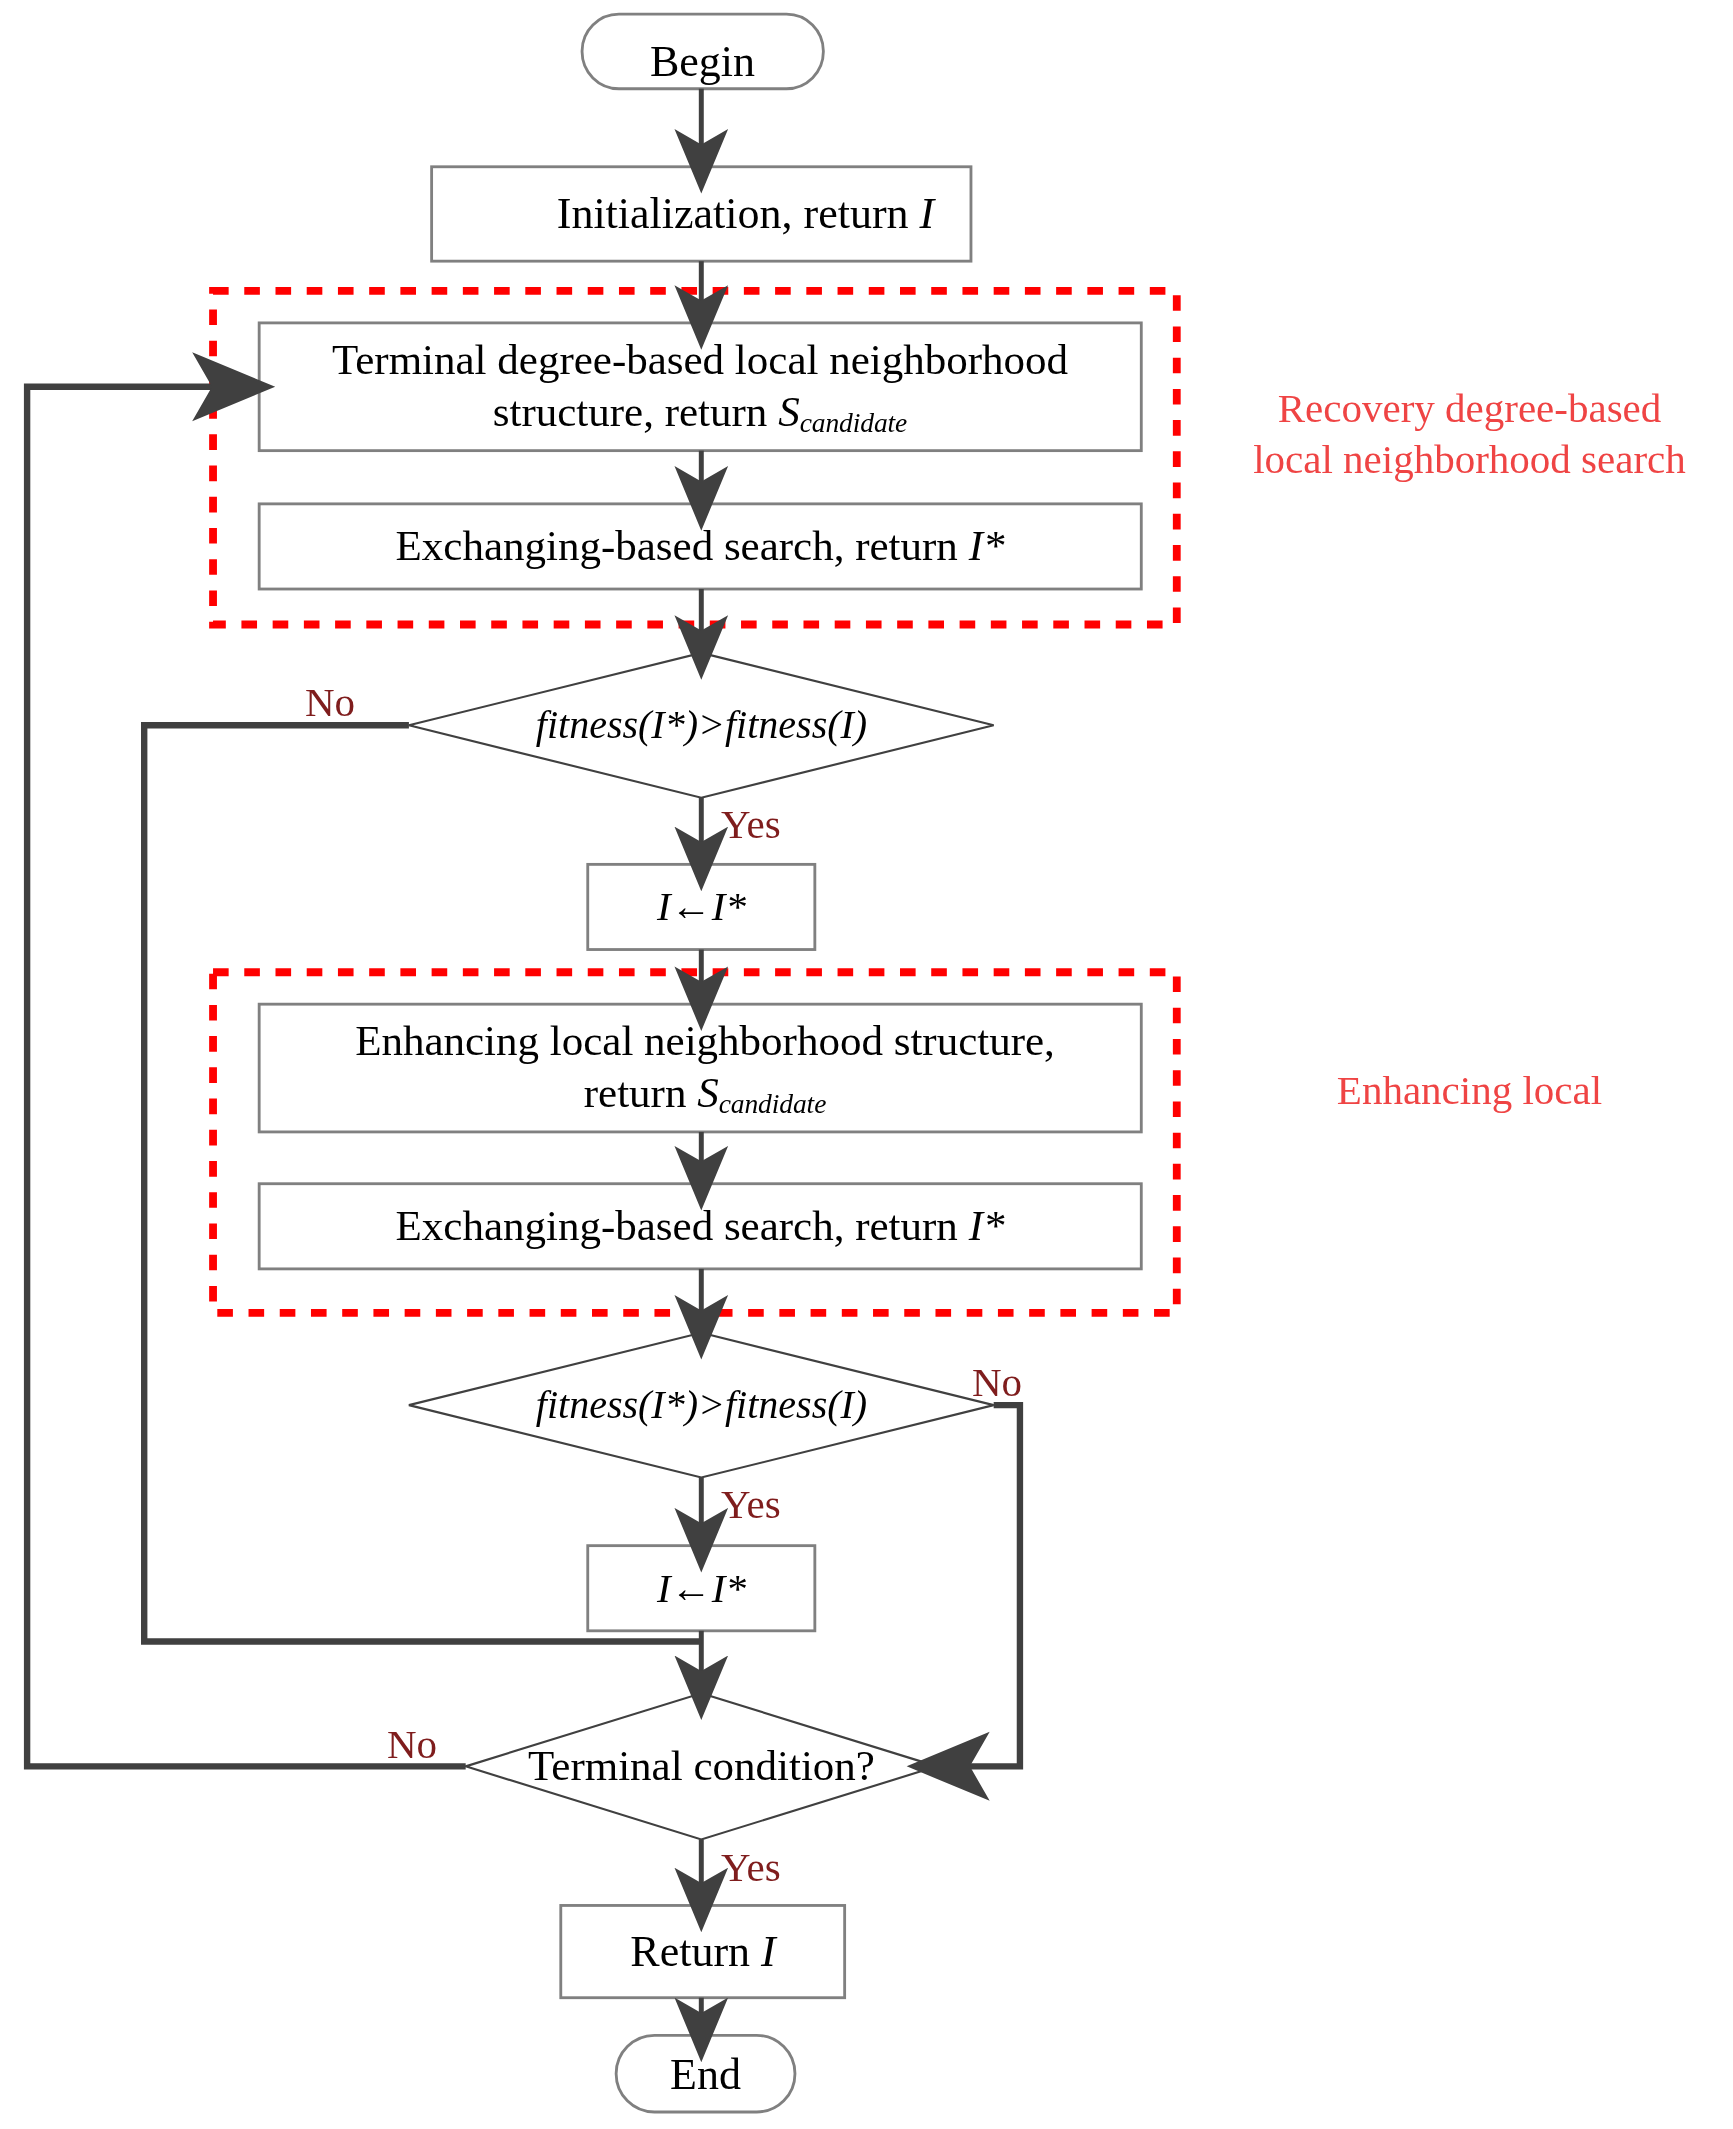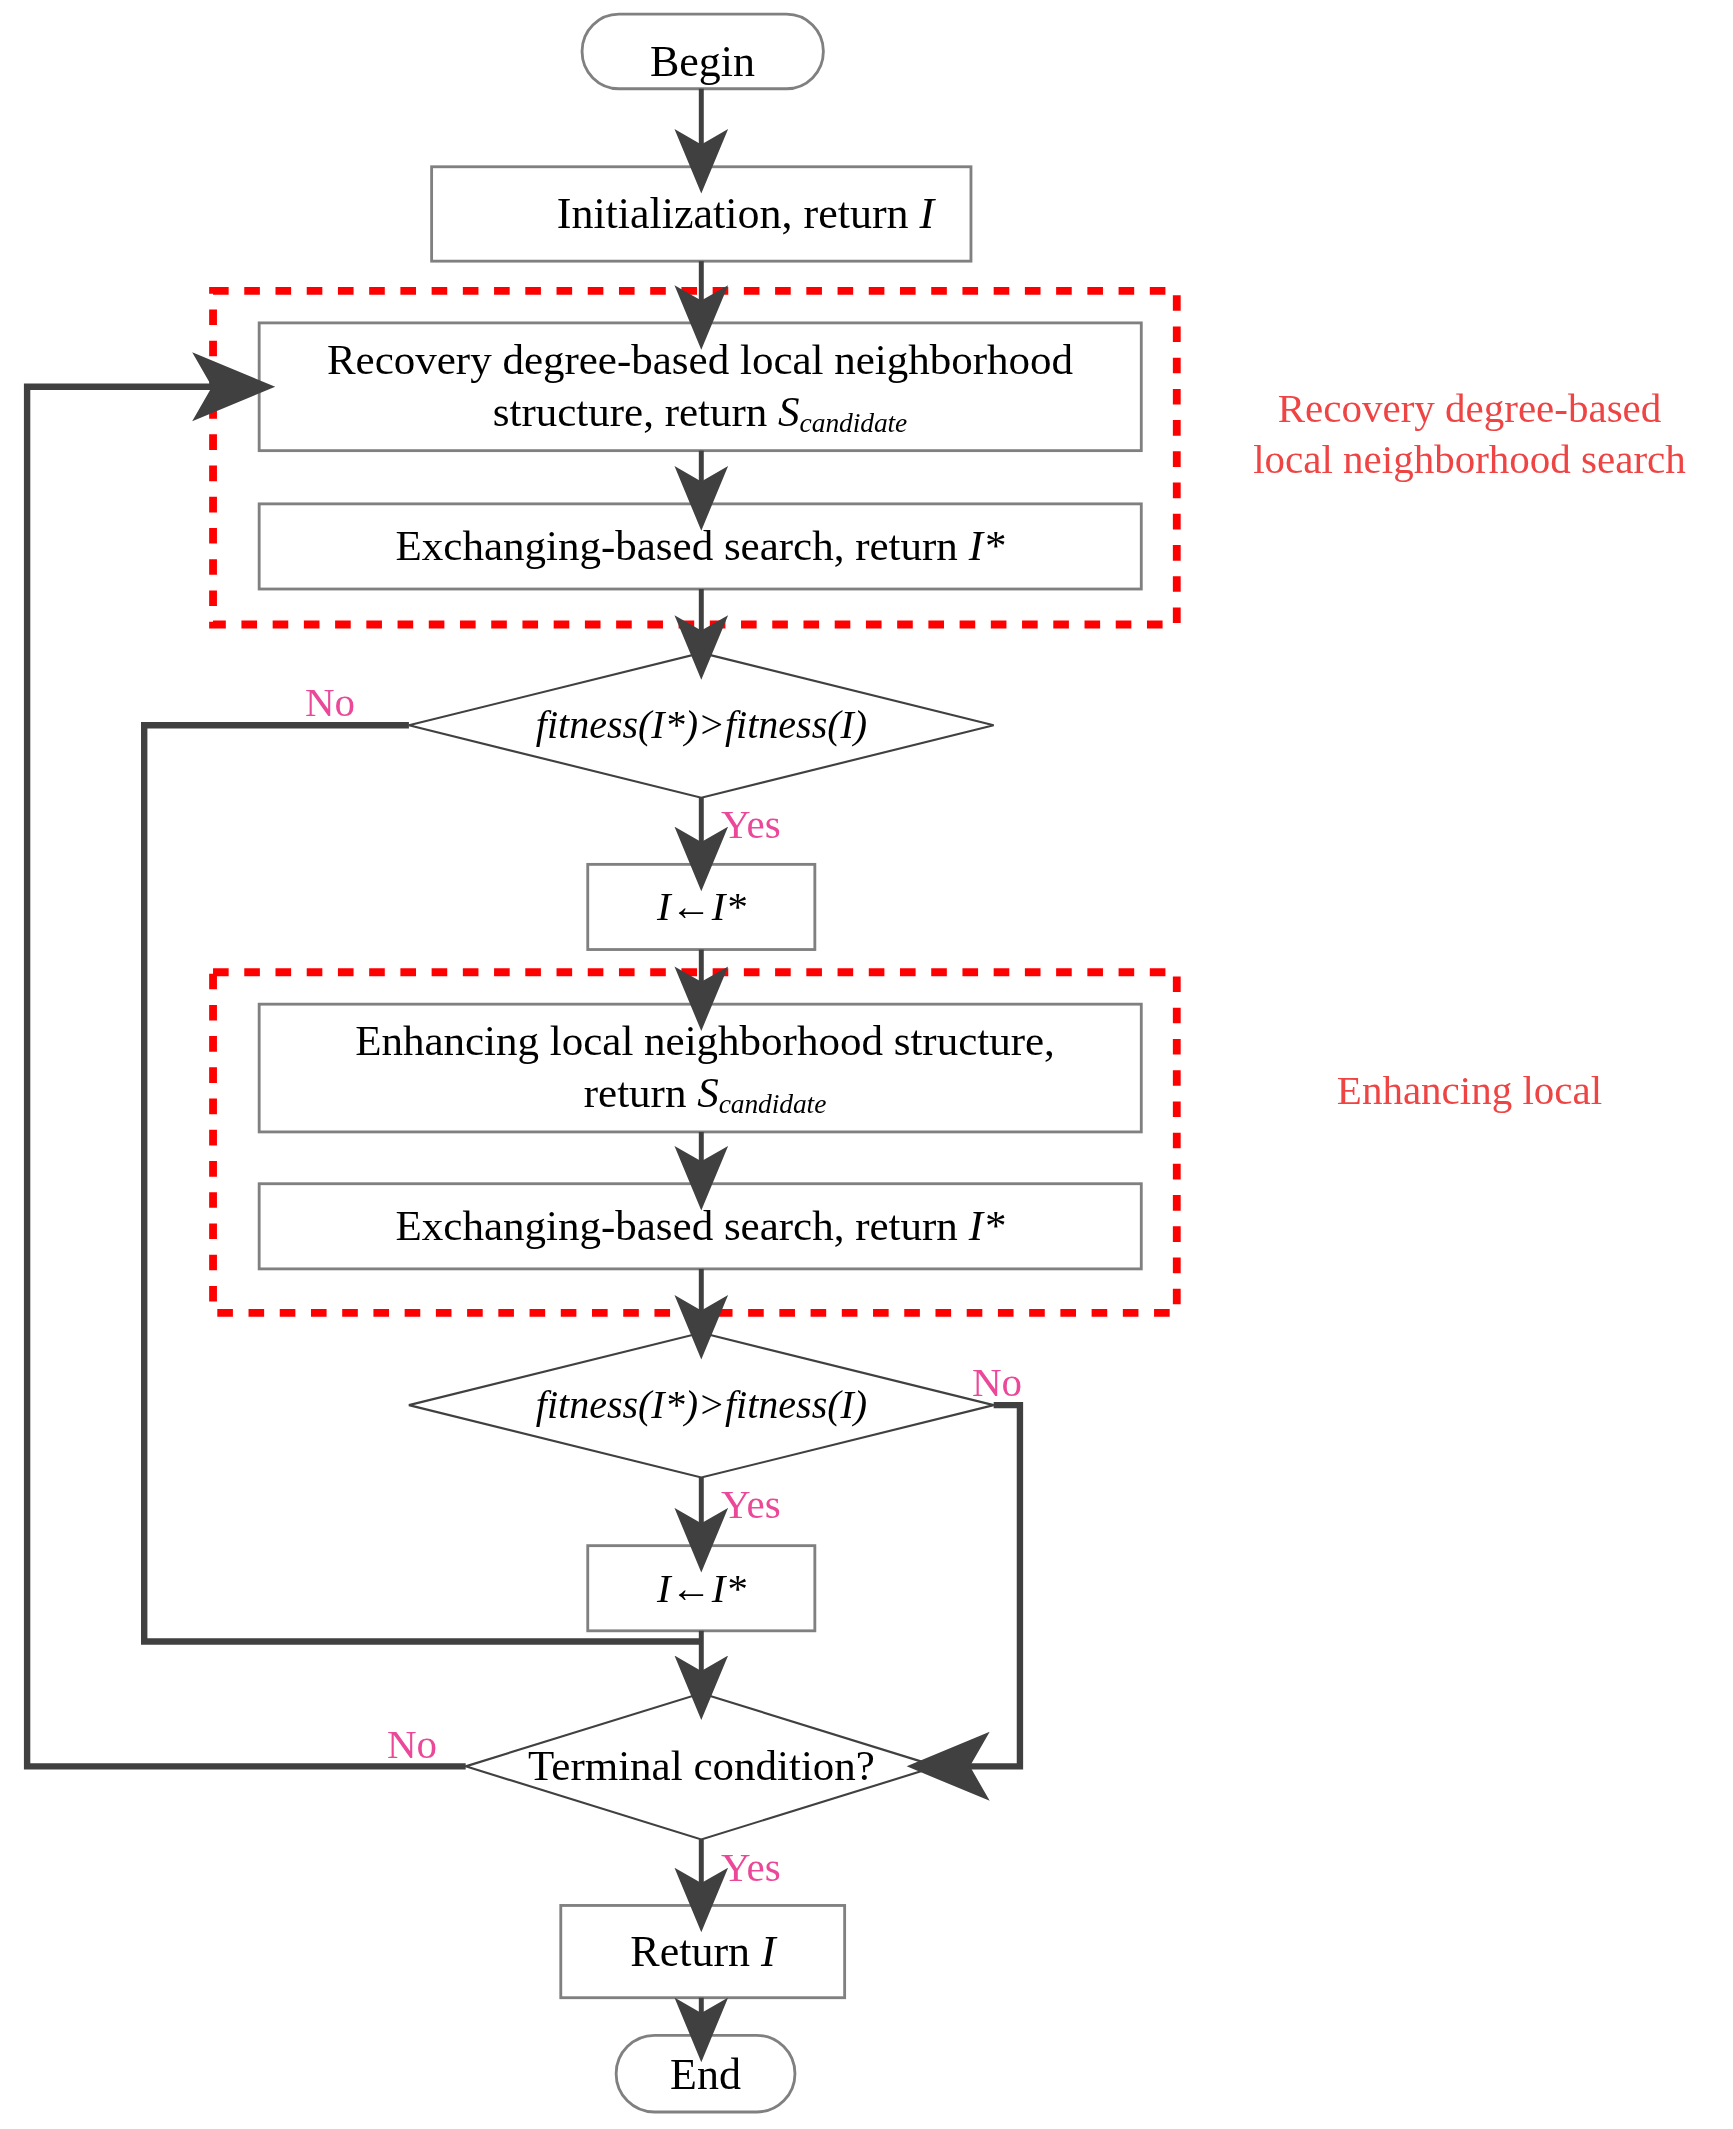--- a/index.html
+++ b/index.html
@@ -12,21 +12,21 @@
     text-align:center;
     font-family:"Liberation Serif", serif;
     color:#000;
     line-height:1.22;
     pointer-events:none;
   }
   .edge-label{
     position:absolute;
     font-family:"Liberation Serif", serif;
     font-size:41px;
-    color:#ec4899;
+    color:#7f1d1d;
     white-space:nowrap;
   }
   .group-caption{
     position:absolute;
     font-family:"Liberation Serif", serif;
     font-size:41px;
     color:#ef4444;
     text-align:center;
     line-height:1.25;
   }
@@ -102,21 +102,21 @@
   <div class="node-label" style="left:582px;top:14px;width:241px;height:75px;font-size:44px;align-items:flex-end;">
     <span>Begin</span>
   </div>
 
   <div class="node-label" style="left:432px;top:167px;width:539px;height:94px;font-size:44px;padding-left:44px;">
     <span><span>Initialization, return </span><span class="italic">I</span></span>
   </div>
 
   <div class="node-label" style="left:259px;top:323px;width:882px;height:128px;font-size:43px;">
     <span>
-      <span>Recovery degree-based local neighborhood</span><br>
+      <span>Terminal degree-based local neighborhood</span><br>
       <span>structure, return </span><span class="italic">S</span><span class="sub">candidate</span>
     </span>
   </div>
 
   <div class="node-label" style="left:259px;top:504px;width:882px;height:85px;font-size:43px;">
     <span><span>Exchanging-based search, return </span><span class="italic">I*</span></span>
   </div>
 
   <div class="node-label italic" style="left:409px;top:683px;width:585px;height:85px;font-size:40px;">
     <span>fitness(I*)&gt;fitness(I)</span>

